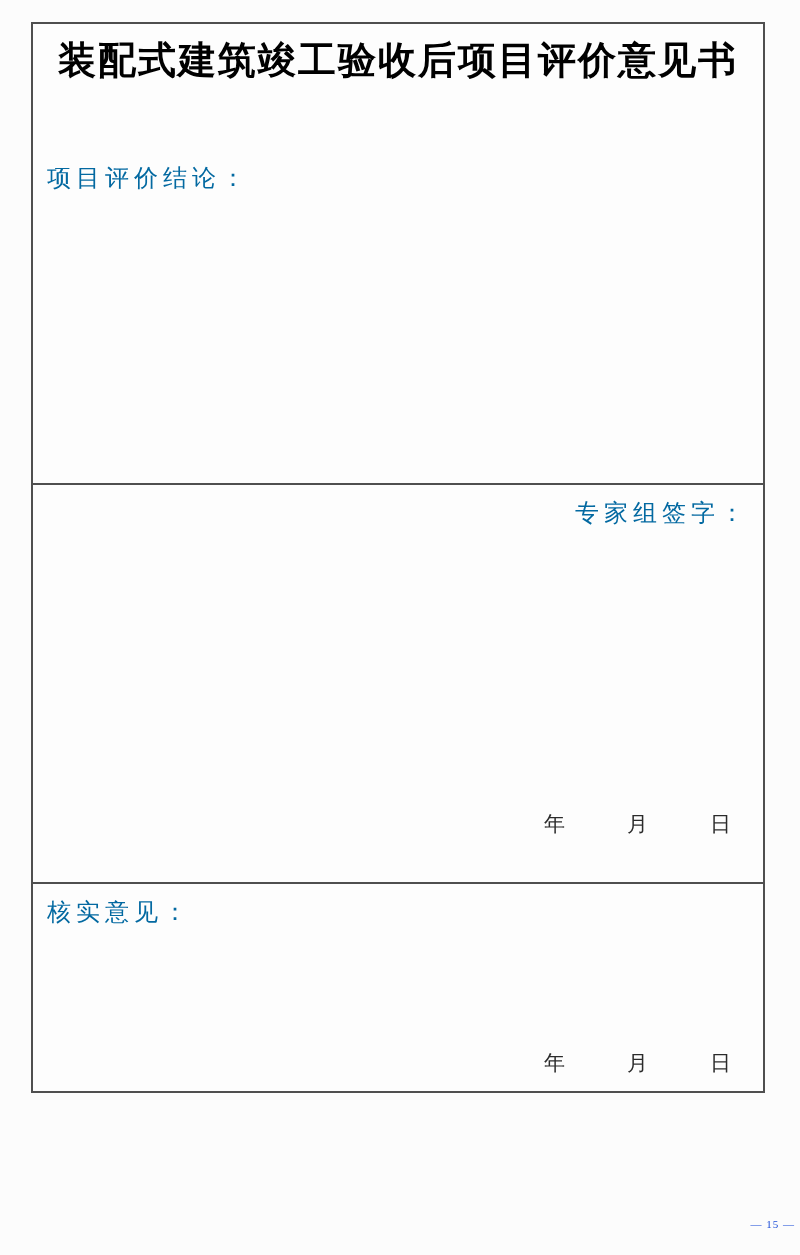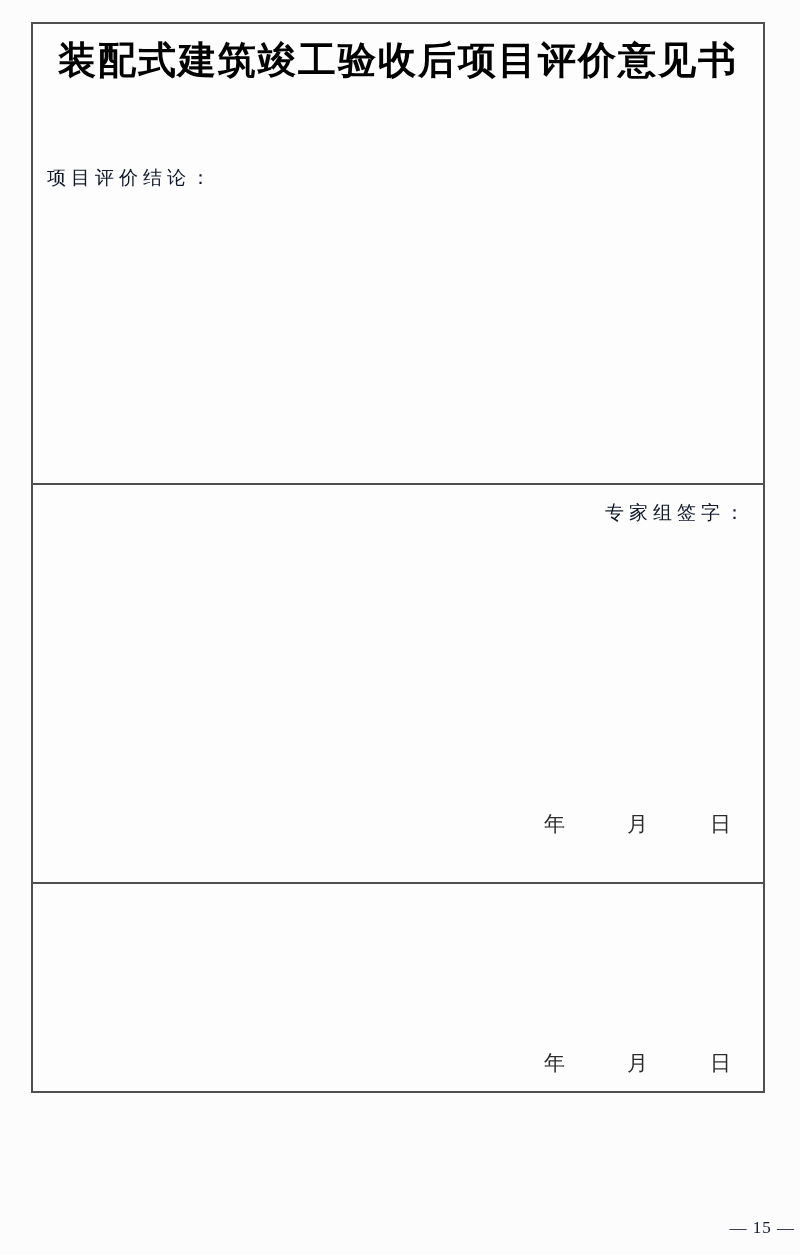--- a/index.html
+++ b/index.html
@@ -41,24 +41,24 @@
     margin-top: 12px;
     text-align: center;
     font-weight: bold;
     font-size: 38px;
     line-height: 48px;
     letter-spacing: 2px;
     color: #000000;
     white-space: nowrap;
   }
   .cell-label {
-    font-size: 19px;
+    font-size: 24px;
     line-height: 28px;
     letter-spacing: 5px;
-    color: #0f172a;
+    color: #0369a1;
   }
   .sec-evaluation .cell-label { margin-top: 80px; }
   .sec-expert .cell-label,
   .sec-verify .cell-label { margin-top: 14px; }
 
   .date-row {
     display: flex;
     justify-content: flex-end;
     gap: 62px;
     padding-right: 18px;
@@ -66,23 +66,23 @@
     line-height: 26px;
     color: #2b2b2b;
   }
   .sec-expert .date-row { margin-top: auto; margin-bottom: 45px; }
   .sec-verify .date-row { margin-top: auto; margin-bottom: 15px; }
 
   .page-footer {
     position: absolute;
     top: 1218px;
     right: 5px;
-    font-size: 17px;
+    font-size: 11px;
     letter-spacing: 1px;
-    color: #0f172a;
+    color: #1d4ed8;
     white-space: nowrap;
   }
 </style>
 </head>
 <body>
 
 <div class="form-box">
 
   <div class="sec sec-evaluation">
     <div class="form-title">装配式建筑竣工验收后项目评价意见书</div>
@@ -92,20 +92,21 @@
   <div class="sec sec-expert">
     <div class="cell-label">专家组签字：</div>
     <div class="date-row">
       <span>年</span>
       <span>月</span>
       <span>日</span>
     </div>
   </div>
 
   <div class="sec sec-verify">
+    <div class="cell-label">核实意见：</div>
     <div class="date-row">
       <span>年</span>
       <span>月</span>
       <span>日</span>
     </div>
   </div>
 
 </div>
 
 <div class="page-footer">— 15 —</div>

